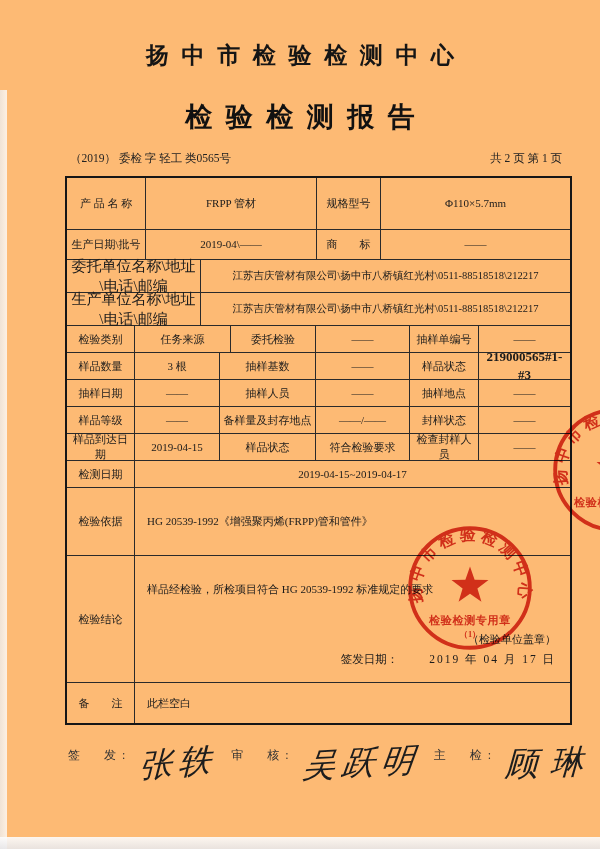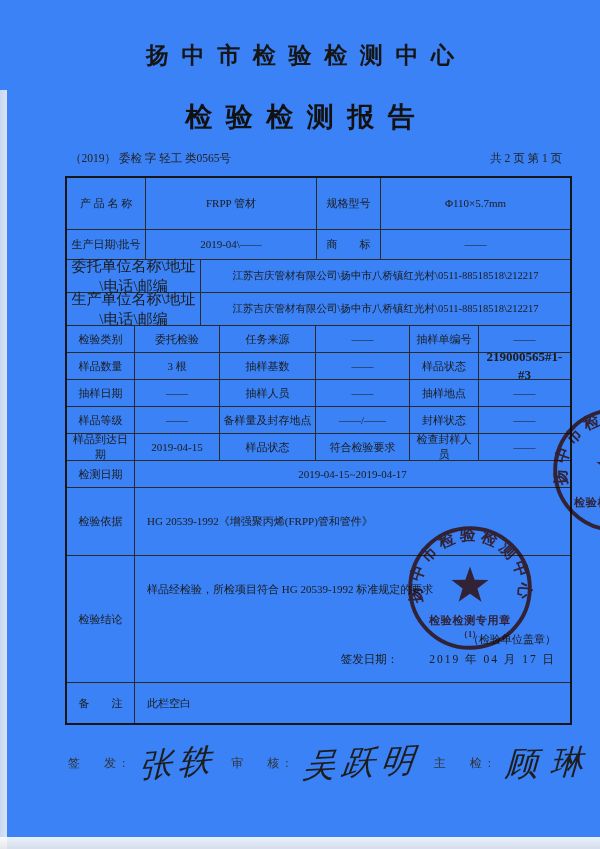--- a/index.html
+++ b/index.html
@@ -1,19 +1,19 @@
 <!DOCTYPE html>
 <html><head>
 <meta charset="utf-8">
 <style>
   * { margin:0; padding:0; box-sizing:border-box; }
   html,body { background:#ffffff; }
   body { font-family:"Liberation Serif","DejaVu Serif",serif; color:#1c1c1c; }
   .page {
-    position:relative; width:600px; height:849px; background:#3b82f6;
+    position:relative; width:600px; height:849px; background:#fdba74;
     overflow:hidden; margin:0 auto;
   }
   
   .edge-left { position:absolute; left:0; top:90px; width:7px; height:759px;
     background:linear-gradient(to right,#ededed,#fdfdfd); opacity:.8; }
   .edge-bottom { position:absolute; left:0; bottom:0; width:600px; height:12px;
     background:linear-gradient(to top,#e7e7ea,#fdfdfd); opacity:.9; }
 
   .org-title { margin-top:40px; text-align:center; font-size:23px; font-weight:bold;
     letter-spacing:0.55em; padding-left:0.55em; color:#151515; }
@@ -38,21 +38,21 @@
   .w1 { letter-spacing:0; }
   .small { font-size:13px;font-weight:bold; }
 
   .conclusion-cell { position:relative; display:block; text-align:left; }
   .conclusion-text { position:absolute; top:26px; left:12px; font-size:11px; }
   .seal-note { position:absolute; top:76px; right:14px; font-size:11px; }
   .issue-line { position:absolute; bottom:14px; right:14px; font-size:11.5px; }
   .issue-line .gap { display:inline-block; width:28px; }
   .issue-date { letter-spacing:2px; }
 
-  .sign-row { margin:22px 0 8px 68px; display:flex; align-items:center; }
+  .sign-row { margin:22px 0 8px 68px; display:flex; }
   .sign-label { font-size:12px; letter-spacing:6px; color:#333; white-space:nowrap; }
   .sign-name { font-size:33px; color:#1d1d1d; font-style:italic;
     transform:rotate(-5deg) skewX(-6deg); letter-spacing:6px; margin:0 14px 0 8px;
     white-space:nowrap; line-height:1; }
   .sign-name.n2 { transform:rotate(-3deg) skewX(-10deg); }
   .sign-name.n3 { letter-spacing:12px; transform:rotate(-2deg) skewX(-4deg); }
 
   .stamp { position:absolute; mix-blend-mode:multiply; opacity:.92; }
   .stamp-main { left:405px; top:523px; width:130px; height:130px; }
   .stamp-edge { left:550px; top:405px; width:130px; height:130px; }
@@ -88,22 +88,22 @@
     <div class="tr h34">
       <div class="td wE">委托单位名称\地址\电话\邮编</div>
       <div class="td wF">江苏吉庆管材有限公司\扬中市八桥镇红光村\0511-88518518\212217</div>
     </div>
     <div class="tr h34">
       <div class="td wE">生产单位名称\地址\电话\邮编</div>
       <div class="td wF">江苏吉庆管材有限公司\扬中市八桥镇红光村\0511-88518518\212217</div>
     </div>
     <div class="tr h27">
       <div class="td w1">检验类别</div>
+      <div class="td w3">任务来源</div>
       <div class="td w2">委托检验</div>
-      <div class="td w3">任务来源</div>
       <div class="td w4">——</div>
       <div class="td w5">抽样单编号</div>
       <div class="td w6">——</div>
     </div>
     <div class="tr h27">
       <div class="td w1">样品数量</div>
       <div class="td w2">3 根</div>
       <div class="td w3">抽样基数</div>
       <div class="td w4">——</div>
       <div class="td w5">样品状态</div>

